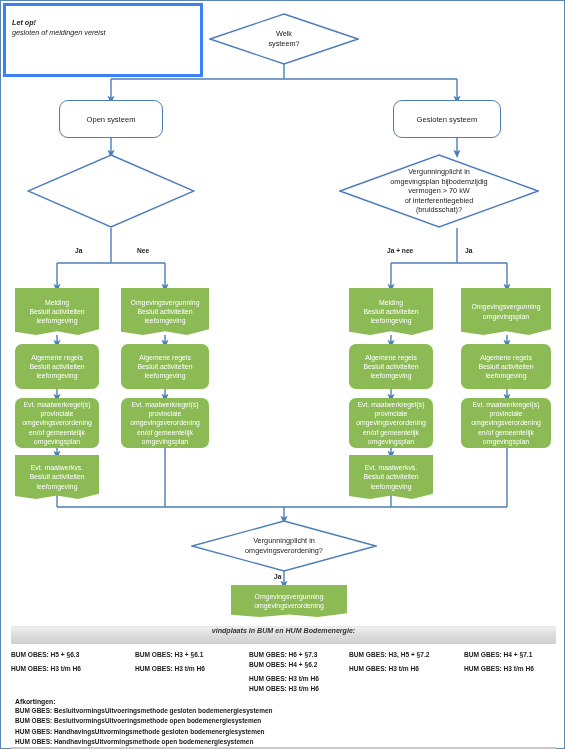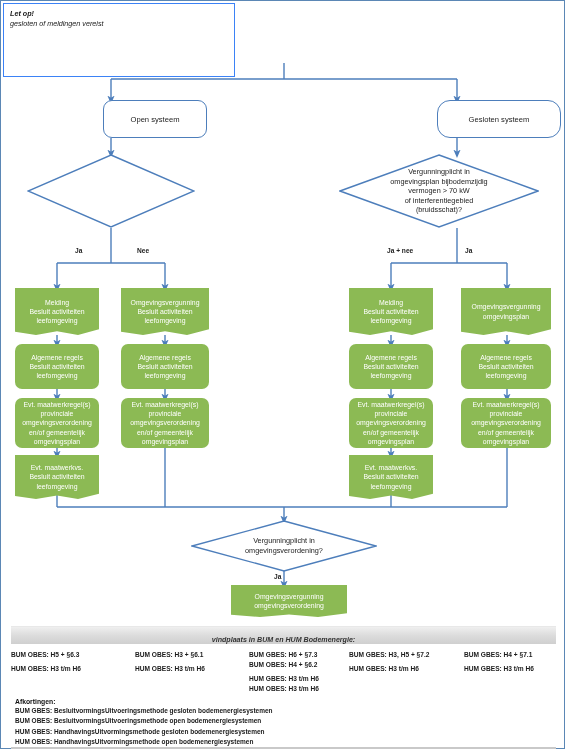--- a/index.html
+++ b/index.html
@@ -14,24 +14,24 @@
   #page {
     position:absolute; left:0; top:0; width:565px; height:749px;
     border:1px solid #5b87b5;
     background:#fff;
   }
   
   #wires { position:absolute; left:0; top:0; width:565px; height:749px; }
 
   
   .note {
-    position:absolute; left:2px; top:2px; width:232px; height:74px;
-    border:1px solid #3b82f6; background:#fff;
+    position:absolute; left:2px; top:2px; width:200px; height:74px;
+    border:3px solid #3b82f6; background:#fff;
     font-style:italic; font-size:7.2px; line-height:10.2px;
-    color:#1a1a1a; padding:5px 6px;
+    color:#1a1a1a; padding:12px 6px;
   }
   .note b { font-weight:bold; font-style:italic; }
 
   
   .diamond {
     position:absolute;
     display:flex; align-items:center; justify-content:center;
     text-align:center;
   }
   .diamond .dshape {
@@ -42,21 +42,21 @@
     font-size:7.3px; line-height:9.6px; color:#222;
     padding:0 12%;
   }
 
   
   .rbox {
     position:absolute;
     border:1.4px solid #4d7ebb; border-radius:9px;
     background:#fff;
     display:flex; align-items:center; justify-content:center;
-    font-size:7.6px; color:#222; text-align:center;margin-left:44px;
+    font-size:7.6px; color:#222; text-align:center;
   }
 
   
   .gbox {
     position:absolute;
     background:#8cba54;
     display:flex; align-items:center; justify-content:center;
     text-align:center;
     color:#ffffff; font-size:6.9px; line-height:9.2px;
     padding:2px 4px;
@@ -77,21 +77,21 @@
   }
 
   
   .footer-wrap {
     position:absolute; left:10px; top:625px; width:545px;
   }
   .footer-bar {
     height:18px; width:100%;
     background:linear-gradient(to bottom,#efefef 0%,#dcdcdc 50%,#cfcfcf 100%);
     border-top:1px solid #e8e8e8;
-    display:flex; align-items:flex-end; justify-content:center;
+    display:flex; align-items:flex-start; justify-content:center;
     font-size:7.1px; font-style:italic; font-weight:bold; color:#333;
   }
   .refs {
     display:flex; width:100%; padding-top:6px; gap:0px;
   }
   .refcol { font-size:6.6px; font-weight:bold; color:#1a1a1a; line-height:12.5px; }
   .refcol .tight { line-height:10px; }
   .refcol div { white-space:nowrap; }
   .refcol .gap { height:4px; }
 
@@ -158,26 +158,32 @@
 
       <path d="M283,570 L283,584" marker-end="url(#ah)"></path>
     </g>
   </svg>
 
   <div class="note">
     <b>Let op!</b>
     <div>gesloten of meldingen vereist</div>
   </div>
 
+  <div class="diamond" style="left:208px; top:12px; width:150px; height:52px;">
+    <svg class="dshape" viewBox="0 0 150 52" preserveAspectRatio="none">
+      <polygon points="75,1 149,26 75,51 1,26" fill="#fff" stroke="#4d7ebb" stroke-width="1.4"></polygon>
+    </svg>
+    <div class="dtext">Welk<br>systeem?</div>
+  </div>
 
   <div class="rbox" style="left:58px; top:99px; width:104px; height:38px;">
     <span>Open systeem</span>
   </div>
 
-  <div class="rbox" style="left:392px; top:99px; width:124px; height:38px;border-radius:13px;">
+  <div class="rbox" style="left:392px; top:99px; width:108px; height:38px;">
     <span>Gesloten systeem</span>
   </div>
 
   <div class="diamond" style="left:26px; top:153px; width:168px; height:74px;">
     <svg class="dshape" viewBox="0 0 168 74" preserveAspectRatio="none">
       <polygon points="84,1 167,37 84,73 1,37" fill="#fff" stroke="#4d7ebb" stroke-width="1.4"></polygon>
     </svg>
   </div>
 
   <div class="diamond" style="left:338px; top:153px; width:200px; height:74px;">

